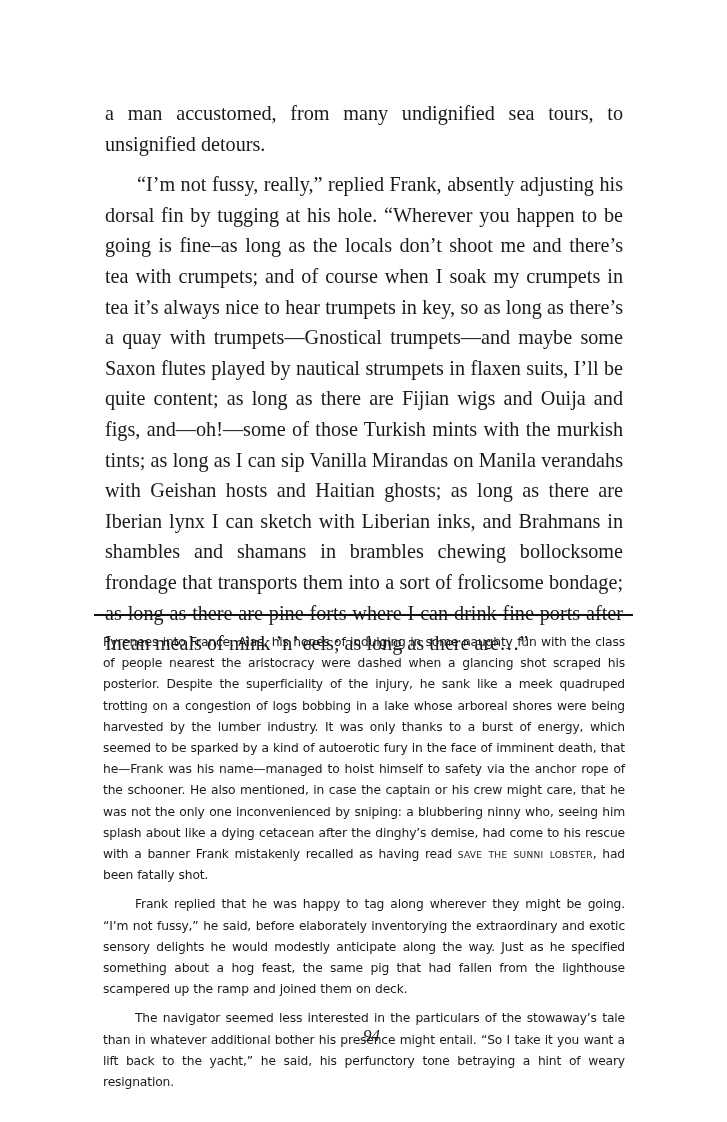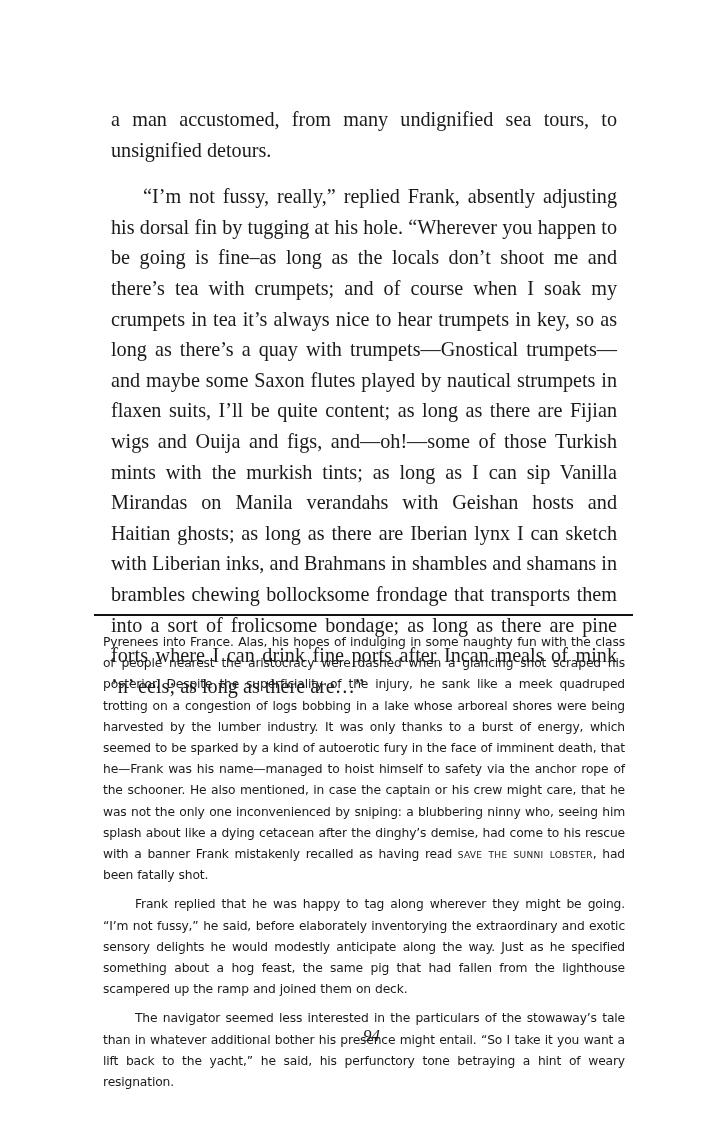--- a/index.html
+++ b/index.html
@@ -1,19 +1,19 @@
 <!DOCTYPE html>
 <html><head>
 <meta charset="utf-8">
 <style>
   html, body { margin: 0; padding: 0; background: #ffffff; }
   body { width: 727px; height: 1122px; position: relative; overflow: hidden; color: #1a1a1a; }
   .page { position: absolute; left: 95px; top: 88px; width: 538px; }
   .main { font-family: "Liberation Serif", "DejaVu Serif", serif; font-size: 20.2px; line-height: 30.6px; text-align: justify; hyphens: manual; }
-  .main p { margin: 16px; }
+  .main p { margin: 10px; }
   .main p.indent { text-indent: 32px; }
   .rule { position: absolute; left: 94px; top: 614px; width: 539px; height: 0; border-top: 2px solid #111; }
   .notes { position: absolute; left: 95px; top: 624px; width: 538px; font-family: "DejaVu Sans", "Liberation Sans", sans-serif; font-size: 12.3px; line-height: 21.2px; text-align: justify; letter-spacing: -0.15px; word-spacing: 0.3px; }
   .notes p { margin: 8px; }
   .notes p.indent { text-indent: 32px; }
   .notes p.gap { margin-top: 4px; }
   .sc { font-variant: small-caps; letter-spacing: 0.3px; text-transform: lowercase; }
   .folio { position: absolute; top: 1026px; left: 8px; width: 727px; text-align: center; font-family: "Liberation Serif", "DejaVu Serif", serif; font-style: italic; font-size: 17px; }
 </style>
 </head>

